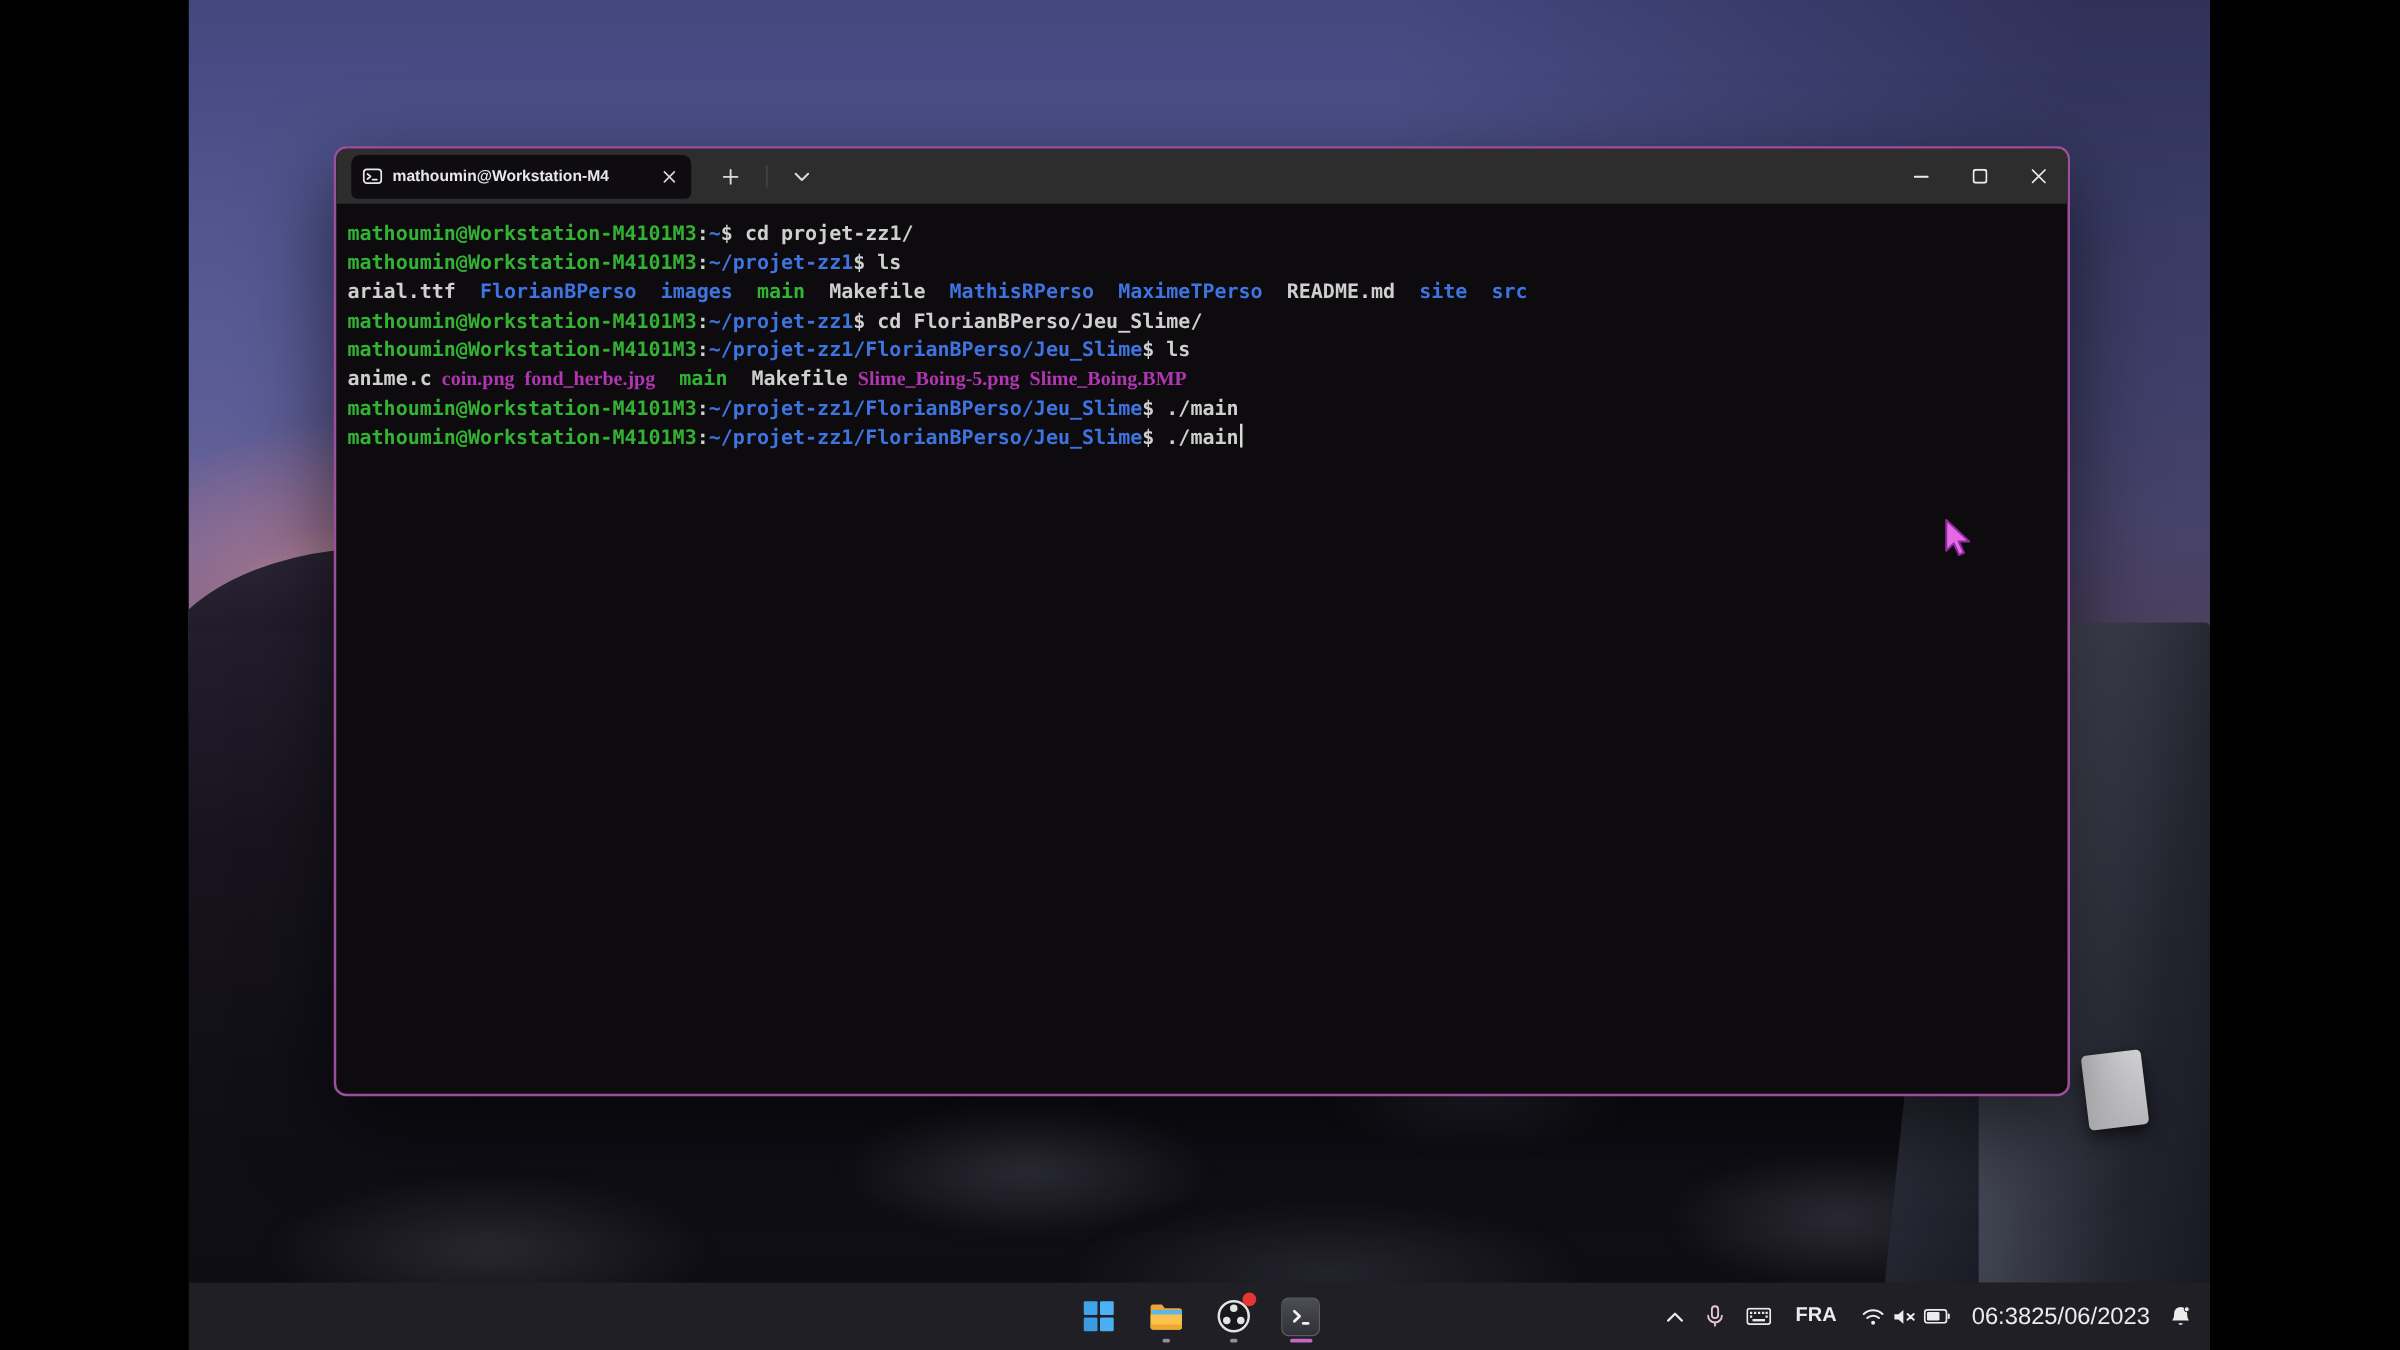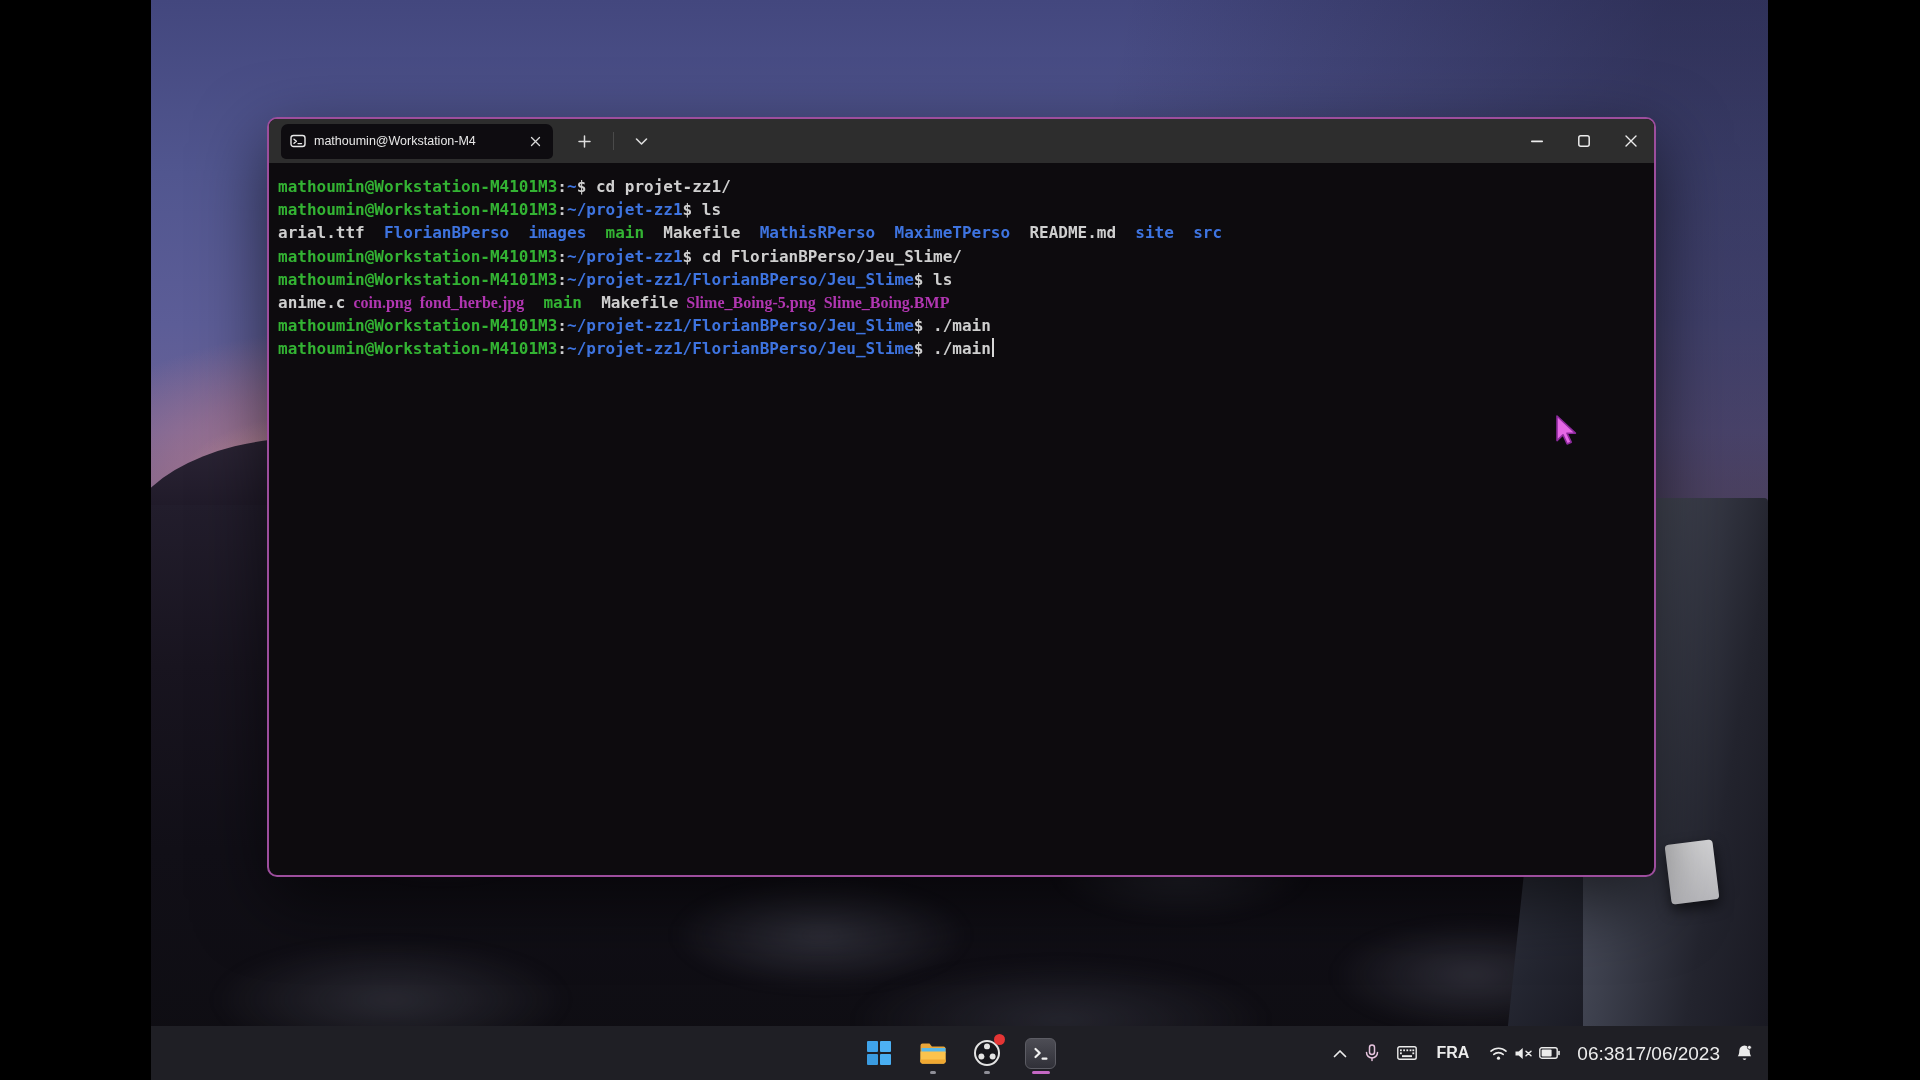--- a/index.html
+++ b/index.html
@@ -39,21 +39,21 @@
   .p6 { left:700px; top:960px; width:420px; height:120px; background:radial-gradient(ellipse, rgba(70,72,86,.40), rgba(0,0,0,0) 70%); }
 
   
   .window { position:absolute; left:116px; top:117px; width:1389px; height:760px;
     background:var(--terminal_bg,#0d0b0e); border:2px solid var(--accent_border,#9d4e9d);
     border-radius:10px; box-shadow:0 24px 70px rgba(0,0,0,.6); }
   .titlebar { height:44px; background:var(--titlebar_bg,#2d2d2d); border-radius:8px 8px 0 0;
     display:flex; align-items:center; }
   .tab { margin-left:12px; width:272px; height:35px; background:var(--tab_bg,#0e0c10);
     border-radius:7px 7px 5px 5px; display:flex; align-items:center; padding:0 9px; gap:8px; }
-  .tab-title { flex:1; font-size:12.5px; font-weight:normal; color:#e8e8e8;
+  .tab-title { flex:1; font-size:12.5px; font-weight:bold; color:#e8e8e8;
     white-space:nowrap; overflow:hidden; }
   .icon-btn { display:flex; align-items:center; justify-content:center; color:#dfdfdf; }
   .tab-close { width:18px; height:18px; border-radius:3px; }
   .newtab { width:30px; height:26px; margin-left:16px; border-radius:4px; }
   .tabbar-sep { width:1px; height:18px; background:#4a4a4a; margin-left:14px; }
   .tab-dropdown { width:30px; height:26px; margin-left:12px; border-radius:4px; }
   .win-controls { margin-left:auto; display:flex; height:100%; }
   .win-btn { width:47px; height:100%; display:flex; align-items:center; justify-content:center; color:#ececec; }
 
   .terminal-body { padding:12px 8px 0 9px; white-space:pre;
@@ -248,21 +248,21 @@
           <path d="M12 5.2l5 4.6M17 5.2l-5 4.6" stroke="#ececec" stroke-width="1.5" stroke-linecap="round"></path>
         </svg>
         <svg width="21" height="12" viewBox="0 0 21 12">
           <rect x="0.8" y="0.8" width="17.4" height="10.4" rx="2" fill="none" stroke="#ececec" stroke-width="1.4"></rect>
           <rect x="19.2" y="3.8" width="1.6" height="4.4" rx="0.8" fill="#ececec"></rect>
           <rect x="2.6" y="2.6" width="10" height="6.8" rx="1" fill="#ececec"></rect>
         </svg>
       </span>
       <span class="tray-btn tray-clock">
         <div>06:38</div>
-        <div>17/06/2023</div>
+        <div>25/06/2023</div>
       </span>
       <span class="tray-btn">
         <svg width="17" height="18" viewBox="0 0 17 18">
           <path d="M8.5 1.5a5.2 5.2 0 0 0-5.2 5.2c0 4-1.6 5.6-1.6 5.6h13.6s-1.6-1.6-1.6-5.6A5.2 5.2 0 0 0 8.5 1.5z" fill="#ececec"></path>
           <path d="M6.6 14.6a2 2 0 0 0 3.8 0" fill="#ececec"></path>
           <circle cx="13.4" cy="3.4" r="2" fill="#ececec" stroke="#1f1f25" stroke-width="0.8"></circle>
         </svg>
       </span>
     </div>
   </div>

